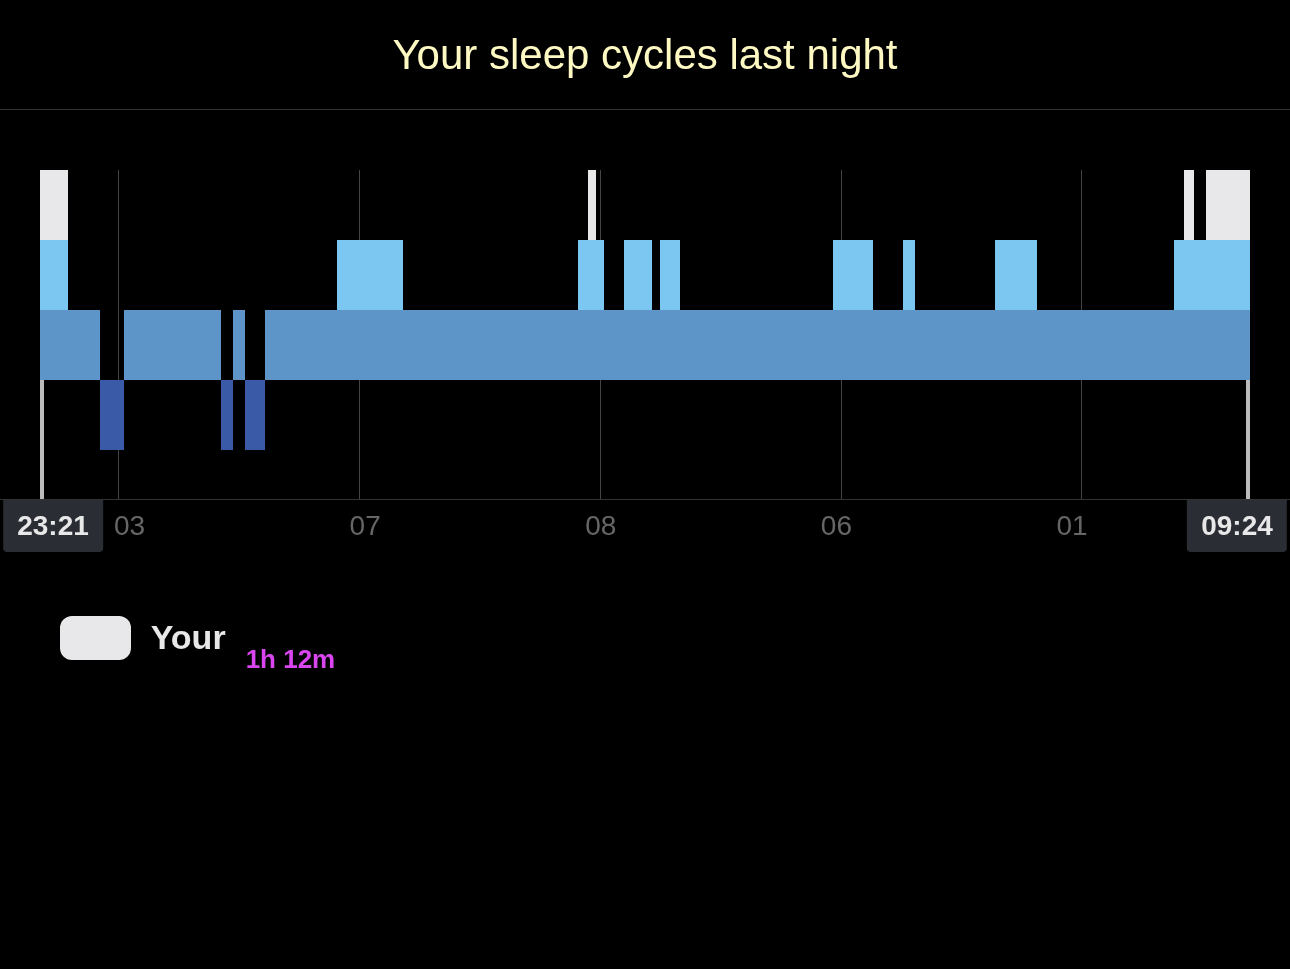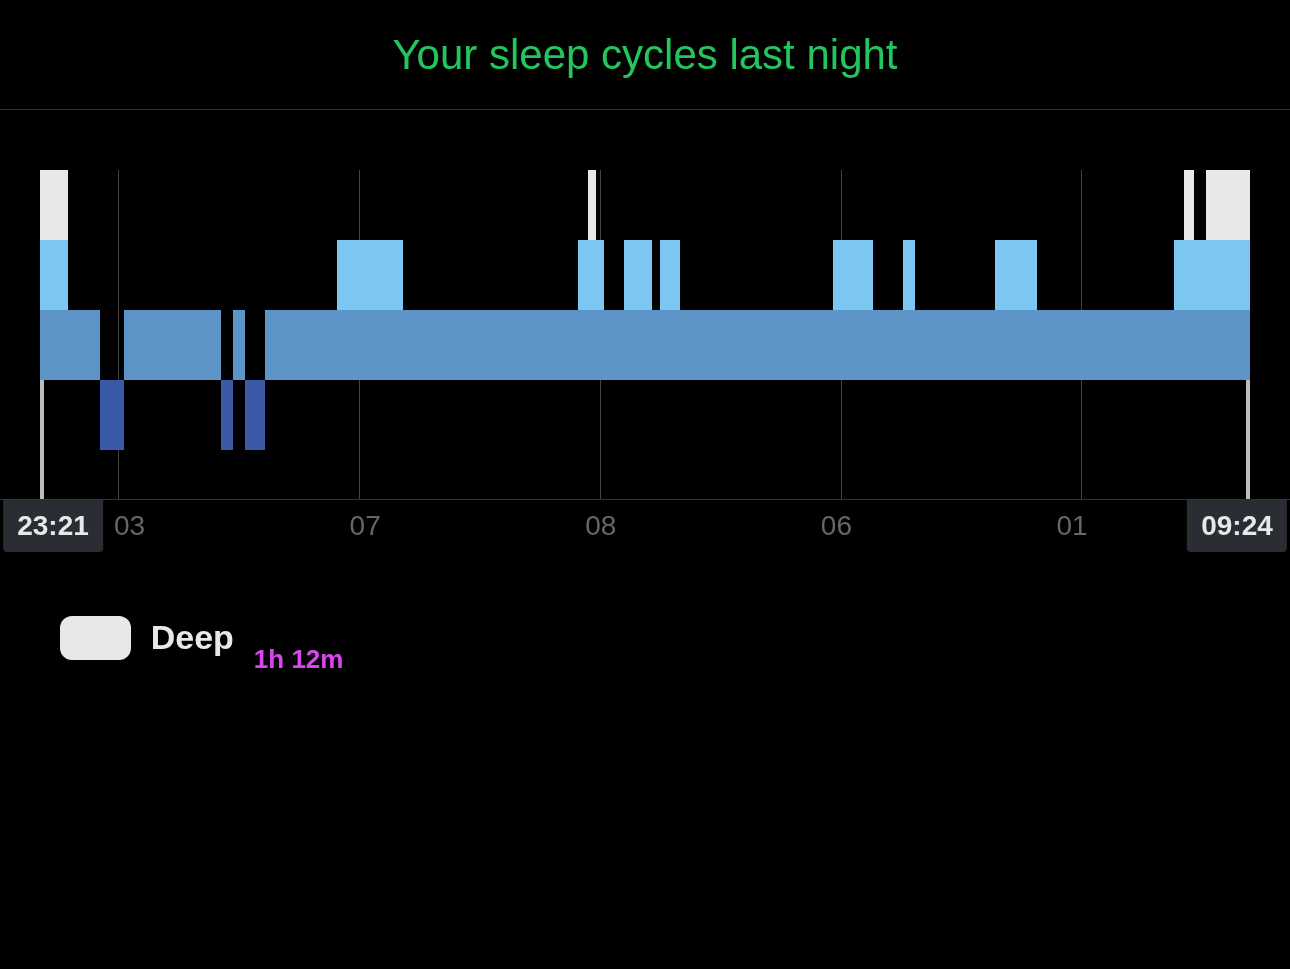--- a/index.html
+++ b/index.html
@@ -13,21 +13,21 @@
     overflow: hidden;
   }
   .header {
     height: 110px;
     border-bottom: 1px solid #333;
     display: flex;
     align-items: center;
     justify-content: center;
   }
   .title {
-    color: #22c55e;
+    color: #fef9c3;
     font-size: 42px;
     font-weight: 400;
   }
   .chart-zone {
     position: relative;
     height: 390px;
     border-bottom: 1px solid #333;
     padding: 0 40px;
   }
   .chart-inner {
@@ -186,16 +186,16 @@
       <div class="tick" style="left: 26.3682%;">07</div>
       <div class="tick" style="left: 46.2687%;">08</div>
       <div class="tick" style="left: 66.1692%;">06</div>
       <div class="tick" style="left: 86.0697%;">01</div>
     </div>
 </div>
 
 <div class="legend">
   <div class="legend-row">
     <div class="legend-bar" id="bar-awake" style="width: 70.6977px; background: rgb(232, 232, 234);"></div>
-    <span class="legend-name">Deep</span>
+    <span class="legend-name">Your</span>
     <span class="legend-dur">1h 12m</span>
   </div>
 </div>
 
 </body></html>

